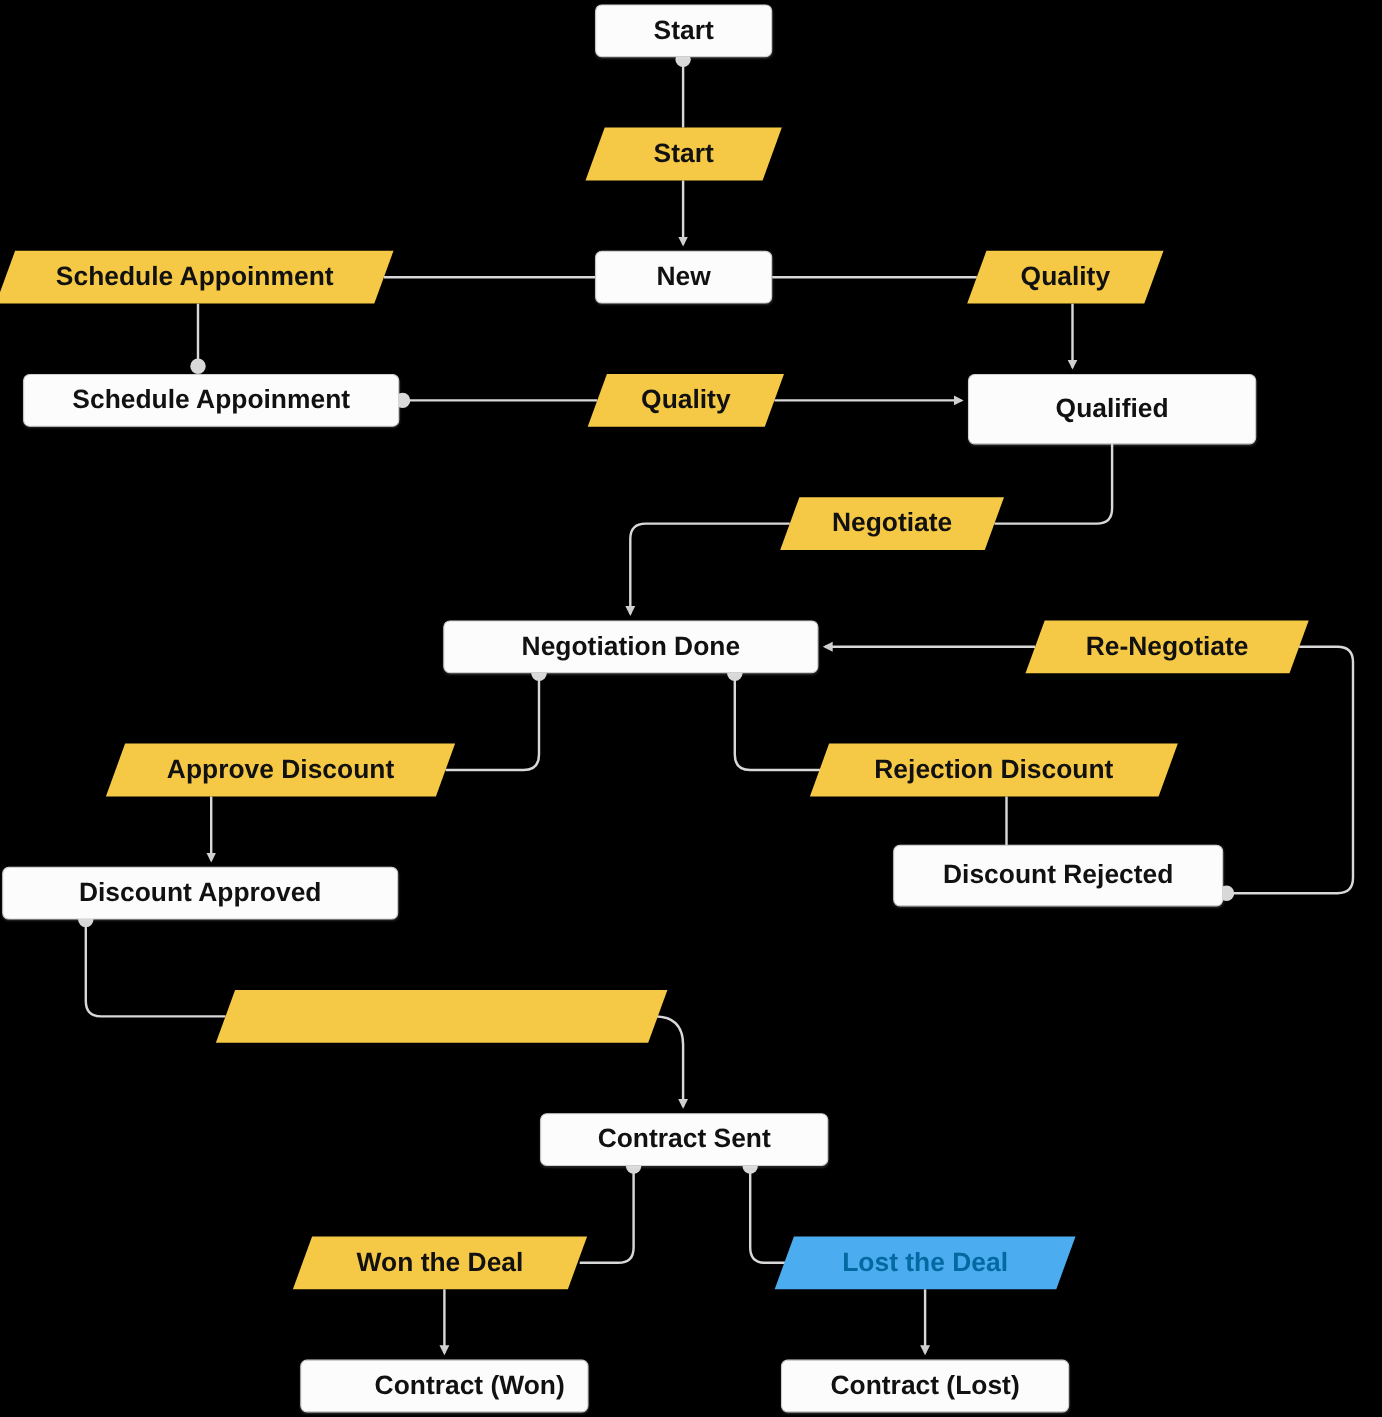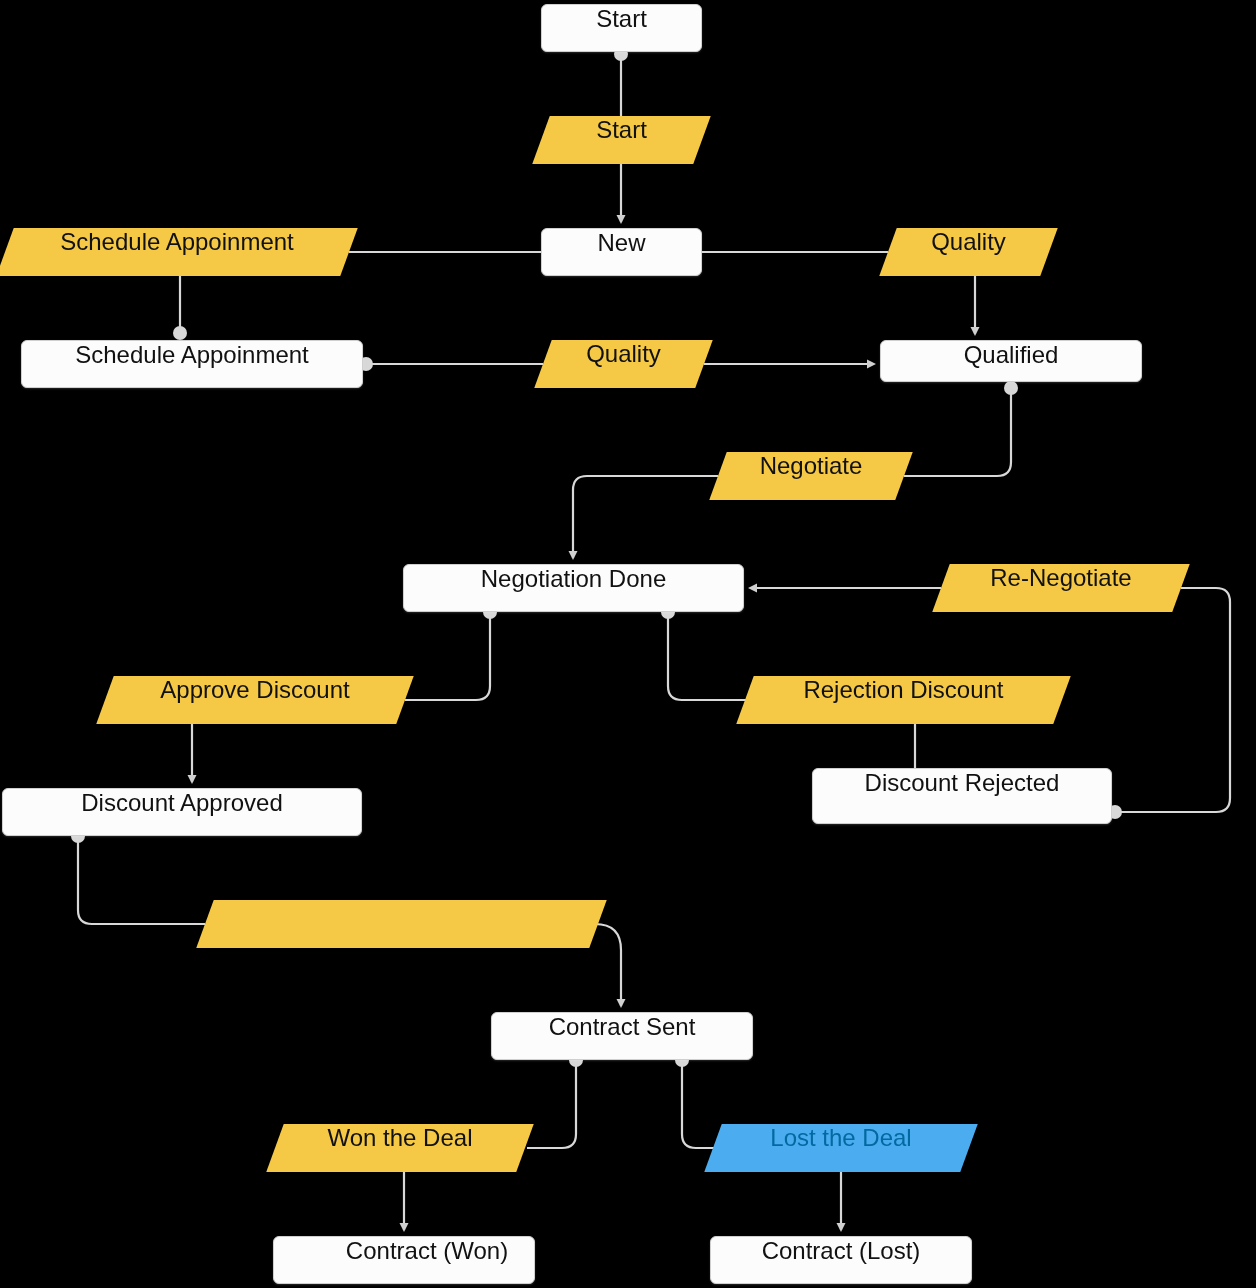--- a/index.html
+++ b/index.html
@@ -1,20 +1,20 @@
 <!DOCTYPE html>
 <html><head>
 <meta charset="utf-8">
 <style>
   html,body{margin:0;padding:0;background:#000;}
   #stage{position:relative;width:1256px;height:1288px;background:#000;overflow:hidden;
          font-family:"Liberation Sans","DejaVu Sans",sans-serif;}
   #edges{position:absolute;left:0;top:0;width:1256px;height:1288px;}
-  .node{position:absolute;box-sizing:border-box;display:flex;align-items:flex-start;
-        justify-content:center;text-align:center;white-space:nowrap;}
+  .node{position:absolute;box-sizing:border-box;display:flex;align-items:center;
+        justify-content:center;text-align:center;white-space:nowrap;font-weight:bold;}
   .state{background:#fcfcfc;border:1px solid #cfcfcf;border-radius:6px;
          color:#111;font-size:24px;box-shadow:0 1px 2px rgba(255,255,255,.15);}
   .action{color:#111;font-size:24px;}
   .action .skew{position:absolute;left:0;top:0;width:100%;height:100%;
         background:#f5c945;transform:skewX(-20deg);z-index:0;}
   .action.blue .skew{background:#4badf0;}
   .action.blue{color:#0369a1;}
   .action .lbl{position:relative;z-index:1;}
 </style>
 </head>
@@ -105,21 +105,21 @@
         <span class="skew"></span>
         <span class="lbl">Quality</span>
       </div>
       <div class="node state" style="left: 21px; top: 340px; width: 342px; height: 48px;">
         <span class="lbl">Schedule Appoinment</span>
       </div>
       <div class="node action" style="left: 543px; top: 340px; width: 161px; height: 48px;">
         <span class="skew"></span>
         <span class="lbl">Quality</span>
       </div>
-      <div class="node state" style="left: 880px; top: 340px; width: 262px; height: 42px;">
+      <div class="node state" style="left: 880px; top: 340px; width: 262px; height: 64px;">
         <span class="lbl">Qualified</span>
       </div>
       <div class="node action" style="left: 718px; top: 452px; width: 186px; height: 48px;">
         <span class="skew"></span>
         <span class="lbl">Negotiate</span>
       </div>
       <div class="node state" style="left: 403px; top: 564px; width: 341px; height: 48px;">
         <span class="lbl">Negotiation Done</span>
       </div>
       <div class="node action" style="left: 941px; top: 564px; width: 240px; height: 48px;">

